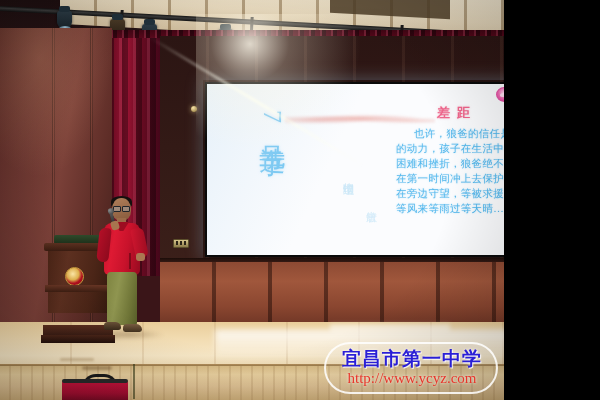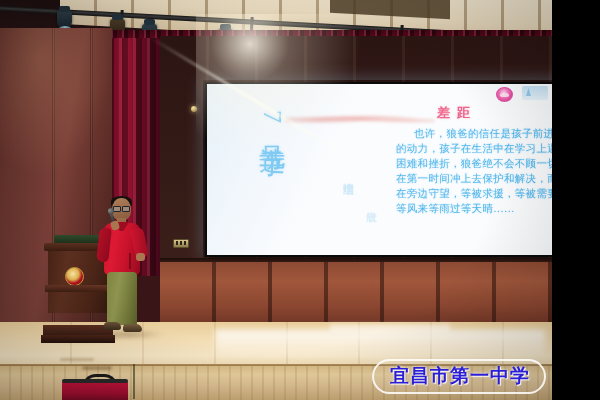--- a/index.html
+++ b/index.html
@@ -1,20 +1,20 @@
 <!DOCTYPE html>
 <html><head>
 <meta charset="utf-8">
 <style>
   html,body{margin:0;padding:0;background:#000;}
   body{font-family:"Liberation Sans", sans-serif;}
 
   #scene{
     position:relative;
-    width:552px;height:400px;
+    width:504px;height:400px;
     overflow:hidden;
     background:#3a1518;
   }
 
   
   .ceiling{
     position:absolute;left:0;top:0;width:600px;height:58px;
     background:linear-gradient(180deg,#1d0f10 0%,#2a1416 100%);
     overflow:hidden;
   }
@@ -588,15 +588,16 @@
   <div class="bag"></div>
   <div class="bag-top"></div>
 
   <div class="glare"></div>
   <div class="glare-streak"></div>
 
   <div class="vignette"></div>
 
   <div class="watermark">
     <div class="wm-name">宜昌市第一中学</div>
+    <div class="wm-url">http://www.ycyz.com</div>
   </div>
 
 </div>
 
 </body></html>

